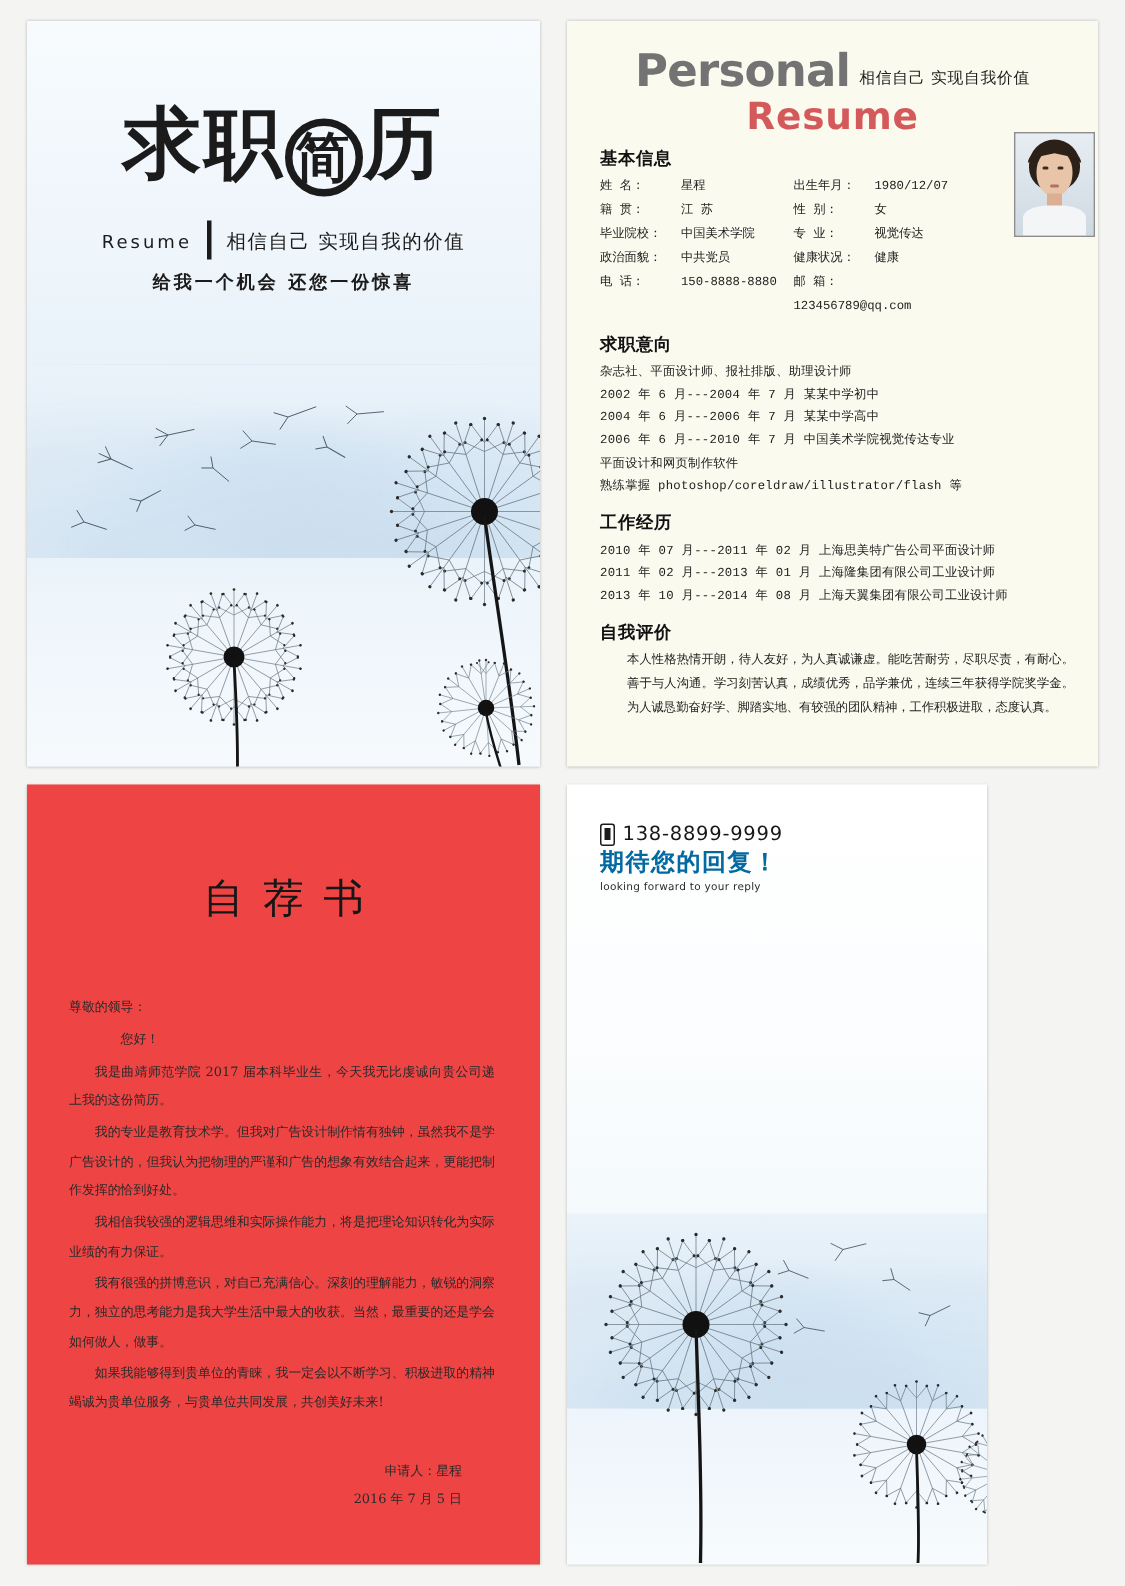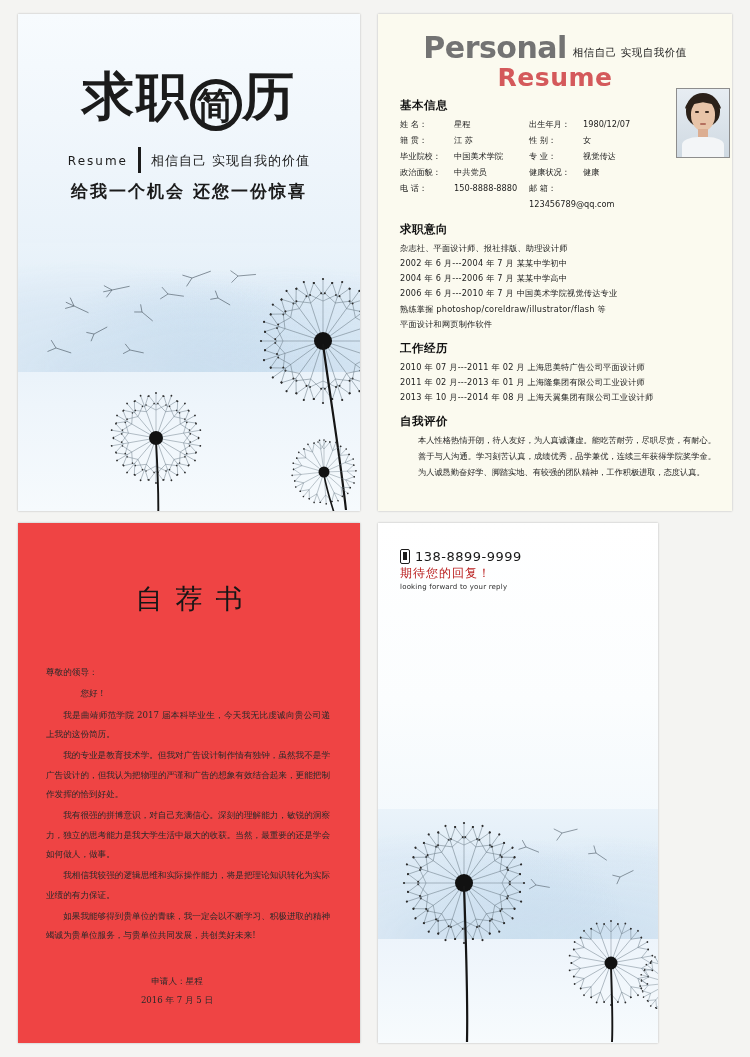--- a/index.html
+++ b/index.html
@@ -32,36 +32,36 @@
     font-size:52px;font-weight:bold;color:#1b1b1b;letter-spacing:2px;
     line-height:1;display:inline-block;position:relative;}
   .cover-title .ring{
     display:inline-block;border:5px solid #1b1b1b;border-radius:50%;
     width:52px;height:52px;line-height:44px;text-align:center;font-size:36px;
     vertical-align:-4px;box-sizing:border-box;}
   .cover-sub1{margin-top:16px;font-size:13px;color:#1b1b1b;letter-spacing:1px;}
   .cover-sub1 .en{font-size:12px;letter-spacing:2px;margin-right:10px;}
   .cover-sub1 .bar{display:inline-block;width:3px;height:26px;background:#1b1b1b;
     vertical-align:-8px;margin-right:10px;}
-  .cover-sub2{margin-top:7px;font-size:17px;font-weight:bold;color:#1b1b1b;letter-spacing:2px;}
+  .cover-sub2{margin-top:7px;font-size:12px;font-weight:bold;color:#1b1b1b;letter-spacing:2px;}
 
   
   .dand{position:absolute;z-index:3;}
 
   
   #page-resume{left:378px;top:14px;width:354px;height:497px;background:#fbfaef;}
   .rs-head{padding:16px 0 0 0;text-align:center;}
   .rs-personal{
     display:inline-block;font-size:30px;font-weight:bold;color:#737373;
     letter-spacing:-.5px;font-family:"DejaVu Sans","Liberation Sans",sans-serif;}
   .rs-motto{display:inline-block;font-size:10.5px;color:#1d1d1d;margin-left:6px;
     vertical-align:2px;letter-spacing:.5px;}
   .rs-resume{margin-top:-2px;font-size:25px;font-weight:bold;color:#d4595b;letter-spacing:.5px;}
 
-  .rs-body{padding:4px 16px 0 22px;position:relative;}
+  .rs-body{padding:4px 16px 0 22px;position:relative;font-family:Liberation Mono, monospace;}
   .rs-sec{font-size:11.5px;font-weight:bold;color:#111;margin:9px 0 4px;letter-spacing:.5px;}
   .rs-sec.first{margin-top:2px;}
   .rs-line{font-size:8.2px;color:#1c1c1c;line-height:1.85;letter-spacing:.2px;}
   .rs-grid{display:flex;flex-wrap:wrap;width:258px;}
   .rs-cell{width:50%;font-size:8.2px;color:#1c1c1c;line-height:1.95;}
   .lbl{display:inline-block;min-width:54px;}
   .photo{
     position:absolute;right:2px;top:-4px;width:52px;height:68px;
     border:1px solid #8d8d8d;background:#dfe6ec;overflow:hidden;}
   .ph-bg{position:absolute;inset:0;background:linear-gradient(#e7edf2,#cfd9e2);}
@@ -83,36 +83,36 @@
 
   
   #page-letter{left:18px;top:523px;width:342px;height:520px;background:#ef4444;}
   .lt-title{text-align:center;margin-top:58px;font-family:"DejaVu Serif","Liberation Serif",serif;
     font-size:27px;letter-spacing:13px;color:#161616;text-indent:13px;}
   .lt-body{padding:44px 30px 0 28px;font-family:"DejaVu Serif","Liberation Serif",serif;
     font-size:8.6px;color:#2a2a2a;line-height:2.25;text-align:justify;}
   .lt-body p{margin:2px 0 2px 0;}
   .lt-body p.ind{text-indent:2em;}
   .lt-body p.ind2{text-indent:4em;}
-  .lt-sign{margin-top:26px;text-align:center;padding-right:22px;
+  .lt-sign{margin-top:26px;text-align:right;padding-right:22px;
     font-family:"DejaVu Serif","Liberation Serif",serif;font-size:8.6px;color:#2a2a2a;line-height:2.3;}
 
   
   #page-back{left:378px;top:523px;width:280px;height:520px;background:#fbfcfe;}
   .bk-sky{position:absolute;left:0;top:0;width:100%;height:62%;
     background:linear-gradient(#ffffff 0%,#fbfdfe 55%,#f2f8fc 100%);}
   .bk-snow{position:absolute;left:0;top:55%;width:100%;height:45%;
     background:linear-gradient(#eaf3fa 0%,#e1edf7 22%,#edf4fb 55%,#f7fbfd 100%);}
   .bk-contact{position:absolute;left:22px;top:26px;z-index:6;}
   .bk-phone-row{display:flex;align-items:center;gap:5px;}
   .phone-ico{width:8px;height:13px;border:1.4px solid #1b1b1b;border-radius:2px;position:relative;}
   .phone-ico:after{content:"";position:absolute;left:1.6px;top:1.6px;right:1.6px;bottom:3px;background:#1b1b1b;}
   .bk-num{font-size:13px;color:#171717;letter-spacing:.5px;
     font-family:"DejaVu Sans","Liberation Sans",sans-serif;}
-  .bk-cn{font-size:12px;font-weight:normal;color:#b91c1c;letter-spacing:1px;margin-top:1px;}
+  .bk-cn{font-size:16px;font-weight:bold;color:#0369a1;letter-spacing:1px;margin-top:1px;}
   .bk-en{font-size:7px;color:#2b2b2b;letter-spacing:.2px;margin-top:1px;}
 </style>
 </head>
 <body>
 
 <div class="sheet">
 
   <div class="page" id="page-cover">
     <div class="cover-sky"></div>
     <div class="cover-snow"></div>
@@ -331,22 +331,22 @@
         <div class="rs-cell"><span class="lbl">邮    箱：</span><span>123456789@qq.com</span></div>
       </div>
 
       <div class="rs-sec">求职意向</div>
       <div class="rs-line">杂志社、平面设计师、报社排版、助理设计师</div>
 
       <div class="rs-line">2002 年 6 月---2004 年 7 月  某某中学初中</div>
       <div class="rs-line">2004 年 6 月---2006 年 7 月  某某中学高中</div>
       <div class="rs-line">2006 年 6 月---2010 年 7 月  中国美术学院视觉传达专业</div>
 
+      <div class="rs-line">平面设计和网页制作软件</div>
       <div class="rs-line">熟练掌握 photoshop/coreldraw/illustrator/flash 等</div>
-      <div class="rs-line">平面设计和网页制作软件</div>
 
       <div class="rs-sec">工作经历</div>
       <div class="rs-line">2010 年 07 月---2011 年 02 月     上海思美特广告公司平面设计师</div>
       <div class="rs-line">2011 年 02 月---2013 年 01 月     上海隆集团有限公司工业设计师</div>
       <div class="rs-line">2013 年 10 月---2014 年 08 月     上海天翼集团有限公司工业设计师</div>
 
       <div class="rs-sec">自我评价</div>
       <div class="rs-eval">
         <span class="ind">本人性格热情开朗，待人友好，为人真诚谦虚。能吃苦耐劳，尽职尽责，有耐心。善于与人沟通。学习刻苦认真，成绩优秀，品学兼优，连续三年获得学院奖学金。为人诚恳勤奋好学、脚踏实地、有较强的团队精神，工作积极进取，态度认真。</span>
       </div>
@@ -354,22 +354,22 @@
     </div>
   </div>
 
   <div class="page" id="page-letter">
     <div class="lt-title">自荐书</div>
     <div class="lt-body">
       <p>尊敬的领导：</p>
       <p class="ind2">您好！</p>
       <p class="ind">我是曲靖师范学院 2017 届本科毕业生，今天我无比虔诚向贵公司递上我的这份简历。</p>
       <p class="ind">我的专业是教育技术学。但我对广告设计制作情有独钟，虽然我不是学广告设计的，但我认为把物理的严谨和广告的想象有效结合起来，更能把制作发挥的恰到好处。</p>
+      <p class="ind">我相信我较强的逻辑思维和实际操作能力，将是把理论知识转化为实际业绩的有力保证。</p>
       <p class="ind">我有很强的拼博意识，对自己充满信心。深刻的理解能力，敏锐的洞察力，独立的思考能力是我大学生活中最大的收获。当然，最重要的还是学会如何做人，做事。</p>
-      <p class="ind">我相信我较强的逻辑思维和实际操作能力，将是把理论知识转化为实际业绩的有力保证。</p>
       <p class="ind">如果我能够得到贵单位的青睐，我一定会以不断学习、积极进取的精神竭诚为贵单位服务，与贵单位共同发展，共创美好未来!</p>
       <div class="lt-sign">
         <div>申请人：星程</div>
         <div>2016 年 7 月 5 日</div>
       </div>
     </div>
   </div>
 
   <div class="page" id="page-back">
     <div class="bk-sky"></div>

